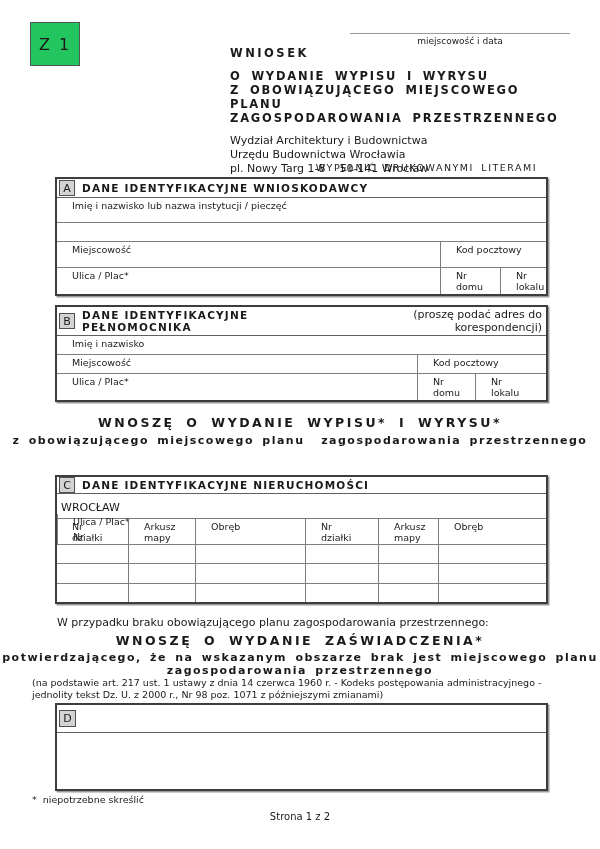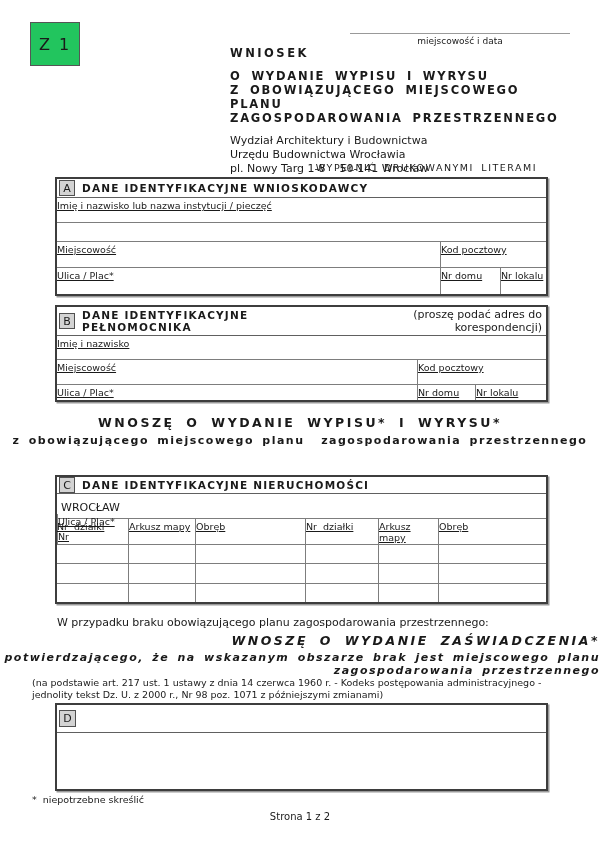--- a/index.html
+++ b/index.html
@@ -35,21 +35,21 @@
              box-shadow:1.5px 1.5px 0 #9a9a9a; background:#fff; display:flex; flex-direction:column; }
   .sec-header { display:flex; align-items:center; border-bottom:1px solid #606060; padding:1px 2px; }
   .letter-box { flex:0 0 auto; width:16px; height:16px; background:#d3d3d3; border:1px solid #505050;
                 display:flex; align-items:center; justify-content:center; font-size:11px; margin-right:7px; }
   .sec-title { font-size:10.5px; font-weight:bold; letter-spacing:1.2px; }
   .sec-note { margin-left:auto; font-size:11px; padding-right:2px;text-align:right; }
   .row { display:flex; border-bottom:1px solid #7d7d7d; }
   .row:last-child { border-bottom:none; }
   .cell { position:relative; }
   .bl { border-left:1px solid #7d7d7d; }
-  .lbl { display:block; font-size:9.5px; padding:2px 0;text-decoration:underline; }
+  .lbl { display:block; font-size:9.5px; padding:2px 15px; }
   .flex1 { flex:1; }
   .grow { flex:1; }
 
   
   #secA { top:177px; height:119px; }
   #secA .r-name { height:25px; }
   #secA .r-empty { height:19px; }
   #secA .r-city { height:26px; }
   #secA .w-postal { width:106px; }
   #secA .w-house { width:60px; }
@@ -83,21 +83,21 @@
   #secD .d-note { font-weight:normal; font-size:10px; letter-spacing:0.2px; }
   #secD .d-body { flex:1; }
 
   
   .req1 { position:absolute; left:0; top:415px; width:600px; text-align:center; }
   .req-title { font-size:12.5px; font-weight:bold; letter-spacing:2.5px; word-spacing:5px; }
   .req-sub { font-size:11px; font-weight:bold; letter-spacing:1.5px; word-spacing:3px; margin-top:4px; }
   .legal { position:absolute; left:32px; width:537px; font-size:9.5px; line-height:11.5px; text-align:left; }
   #legal1 { top:447px; }
   .intro { position:absolute; left:57px; top:616px; font-size:11px; }
-  .req2 { position:absolute; left:0; top:633px; width:600px; text-align:right;font-style:italic; }
+  .req2 { position:absolute; left:0; top:633px; width:600px; text-align:center; }
   .req2 .req-sub { margin-top:3px; line-height:13px; }
   #legal2 { top:677px; }
   .footnote { position:absolute; left:32px; top:794px; font-size:9.5px; }
   .pagenum { position:absolute; left:0; top:811px; width:600px; text-align:center; font-size:10px; }
 </style>
 </head>
 <body>
 
 <div class="page">
 

